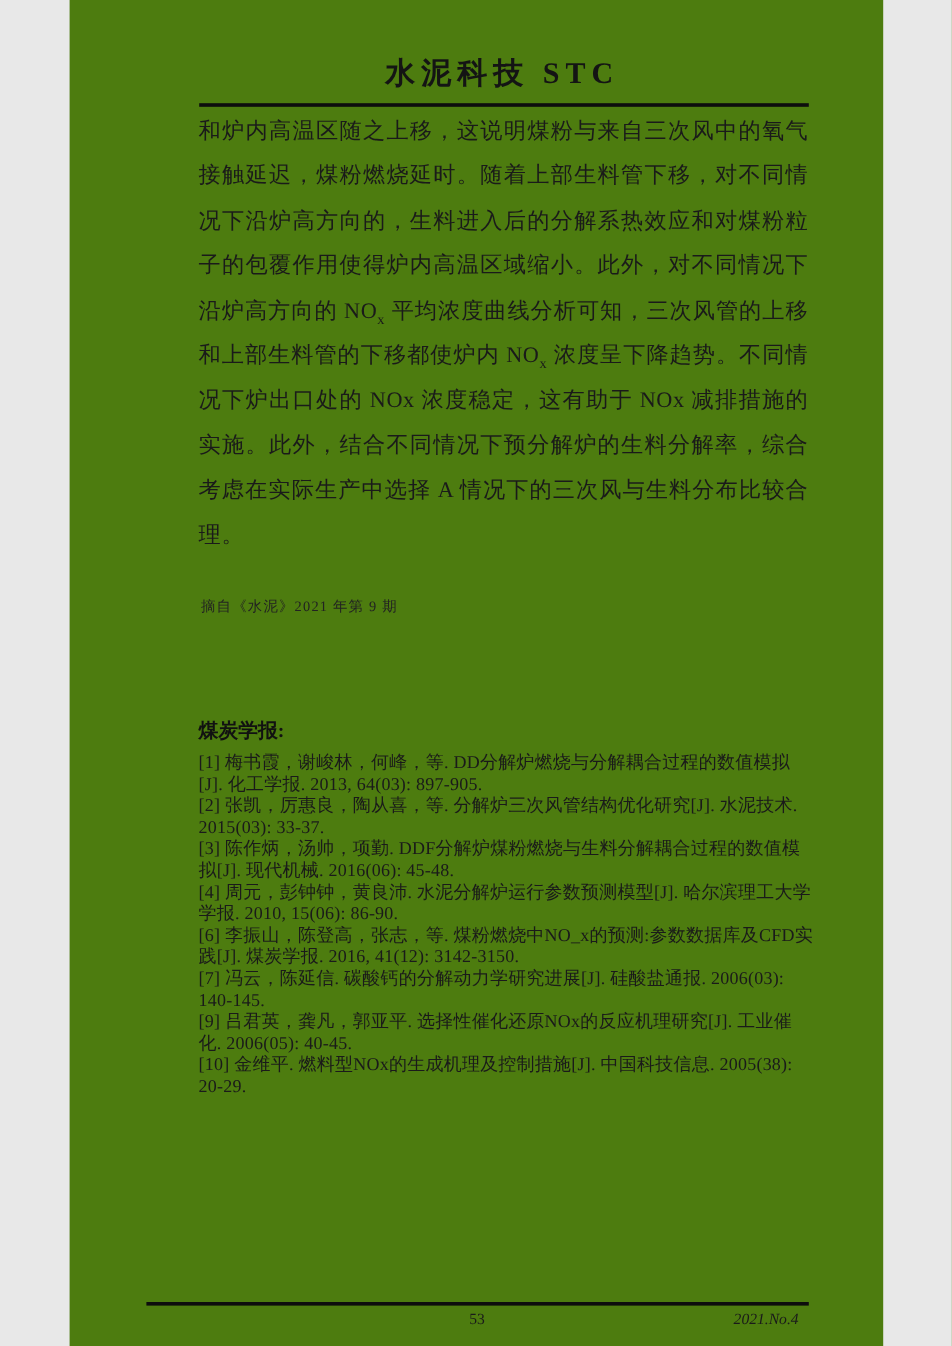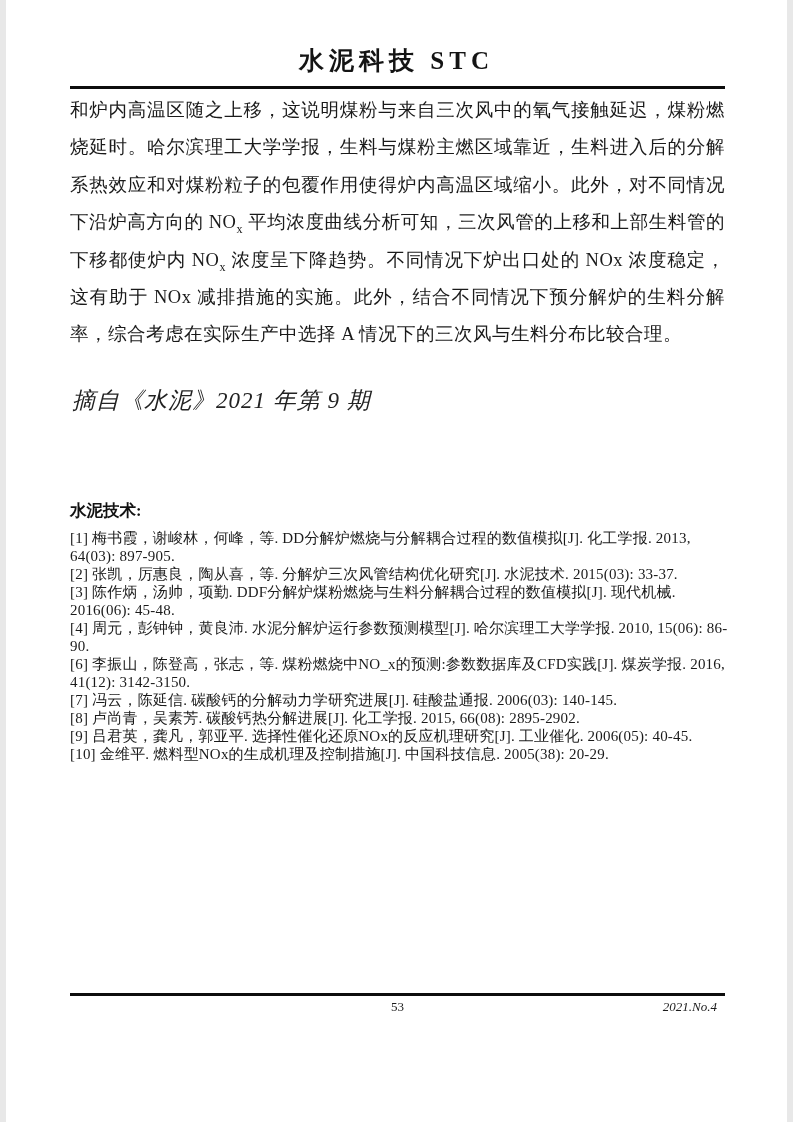--- a/index.html
+++ b/index.html
@@ -2,28 +2,29 @@
 <html><head>
 <meta charset="utf-8">
 <style>
   html, body {
     margin: 0;
     padding: 0;
     background: #e8e8e8;
   }
   .page {
     position: relative;
-    width: 781px;
+    width: 678px;
     height: 1122px;
     margin: 0 auto;
-    background: #ffffff;
+    background: #4d7c0f;
     color: #1c1c1c;
     font-family: "Liberation Serif", "DejaVu Serif", serif;
     overflow: hidden;
     box-sizing: border-box;
+    padding-left: 44px;
   }
   .header {
     margin-top: 44px;
     text-align: center;
     font-size: 25px;
     font-weight: bold;
     letter-spacing: 5px;
     color: #141414;
   }
   .header-rule {
@@ -40,22 +41,21 @@
     text-align: justify;
     text-justify: inter-ideograph;
     color: #1a1a1a;
   }
   .body-text sub {
     font-size: 12px;
     line-height: 0;
   }
   .excerpt {
     margin: 31px 62px 0 66px;
-    font-style: italic;
-    font-size: 23px;
+    font-size: 12px;
     letter-spacing: 1px;
     color: #222;
   }
   .ref-heading {
     margin: 84px 62px 0 64px;
     font-weight: bold;
     font-size: 16.5px;
     color: #111;
   }
   .ref-list {
@@ -65,21 +65,21 @@
     letter-spacing: 0.2px;
     color: #1a1a1a;
   }
   .ref-item {
     text-align: left;
   }
   .footer {
     position: absolute;
     left: 64px;
     right: 62px;
-    top: 993px;
+    top: 1085px;
   }
   .footer-rule {
     border: 0;
     border-top: 3px solid #0d0d0d;
     height: 0;
     margin: 0;
   }
   .footer-row {
     position: relative;
     margin-top: 3px;
@@ -102,34 +102,33 @@
 </style>
 </head>
 <body>
 
 <div class="page">
 
   <div class="header">水泥科技 STC</div>
 
   <hr class="header-rule">
 
-  <p class="body-text"><span>和炉内高温区随之上移，这说明煤粉与来自三次风中的氧气接触延迟，煤粉燃烧延时。哈尔滨理工大学学报，生料与煤粉主燃区域靠近，生料进入后的分解系热效应和对煤粉粒子的包覆作用使得炉内高温区域缩小。此外，对不同情况下沿炉高方向的 NO</span><sub>x</sub><span> 平均浓度曲线分析可知，三次风管的上移和上部生料管的下移都使炉内 NO</span><sub>x</sub><span> 浓度呈下降趋势。不同情况下炉出口处的 NOx 浓度稳定，这有助于 NOx 减排措施的实施。此外，结合不同情况下预分解炉的生料分解率，综合考虑在实际生产中选择 A 情况下的三次风与生料分布比较合理。</span></p>
+  <p class="body-text"><span>和炉内高温区随之上移，这说明煤粉与来自三次风中的氧气接触延迟，煤粉燃烧延时。随着上部生料管下移，对不同情况下沿炉高方向的，生料进入后的分解系热效应和对煤粉粒子的包覆作用使得炉内高温区域缩小。此外，对不同情况下沿炉高方向的 NO</span><sub>x</sub><span> 平均浓度曲线分析可知，三次风管的上移和上部生料管的下移都使炉内 NO</span><sub>x</sub><span> 浓度呈下降趋势。不同情况下炉出口处的 NOx 浓度稳定，这有助于 NOx 减排措施的实施。此外，结合不同情况下预分解炉的生料分解率，综合考虑在实际生产中选择 A 情况下的三次风与生料分布比较合理。</span></p>
 
   <div class="excerpt">摘自《水泥》2021 年第 9 期</div>
 
-  <div class="ref-heading">水泥技术:</div>
+  <div class="ref-heading">煤炭学报:</div>
 
   <div class="ref-list">
     <div class="ref-item">[1] 梅书霞，谢峻林，何峰，等. DD分解炉燃烧与分解耦合过程的数值模拟[J]. 化工学报. 2013, 64(03): 897-905.</div>
     <div class="ref-item">[2] 张凯，厉惠良，陶从喜，等. 分解炉三次风管结构优化研究[J]. 水泥技术. 2015(03): 33-37.</div>
     <div class="ref-item">[3] 陈作炳，汤帅，项勤. DDF分解炉煤粉燃烧与生料分解耦合过程的数值模拟[J]. 现代机械. 2016(06): 45-48.</div>
     <div class="ref-item">[4] 周元，彭钟钟，黄良沛. 水泥分解炉运行参数预测模型[J]. 哈尔滨理工大学学报. 2010, 15(06): 86-90.</div>
     <div class="ref-item">[6] 李振山，陈登高，张志，等. 煤粉燃烧中NO_x的预测:参数数据库及CFD实践[J]. 煤炭学报. 2016, 41(12): 3142-3150.</div>
     <div class="ref-item">[7] 冯云，陈延信. 碳酸钙的分解动力学研究进展[J]. 硅酸盐通报. 2006(03): 140-145.</div>
-    <div class="ref-item">[8] 卢尚青，吴素芳. 碳酸钙热分解进展[J]. 化工学报. 2015, 66(08): 2895-2902.</div>
     <div class="ref-item">[9] 吕君英，龚凡，郭亚平. 选择性催化还原NOx的反应机理研究[J]. 工业催化. 2006(05): 40-45.</div>
     <div class="ref-item">[10] 金维平. 燃料型NOx的生成机理及控制措施[J]. 中国科技信息. 2005(38): 20-29.</div>
   </div>
 
   <div class="footer">
     <hr class="footer-rule">
     <div class="footer-row">
       <span class="page-num">53</span>
       <span class="issue">2021.No.4</span>
     </div>

